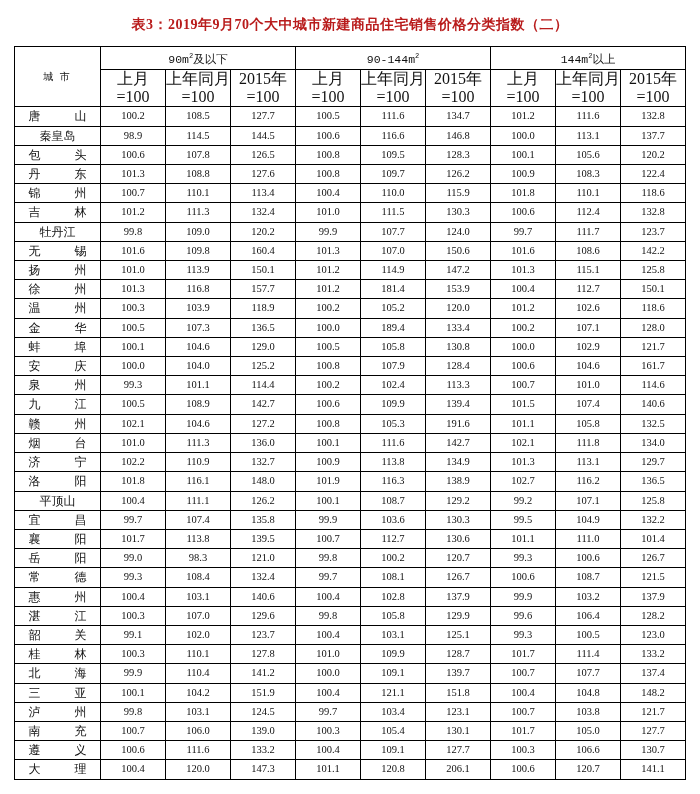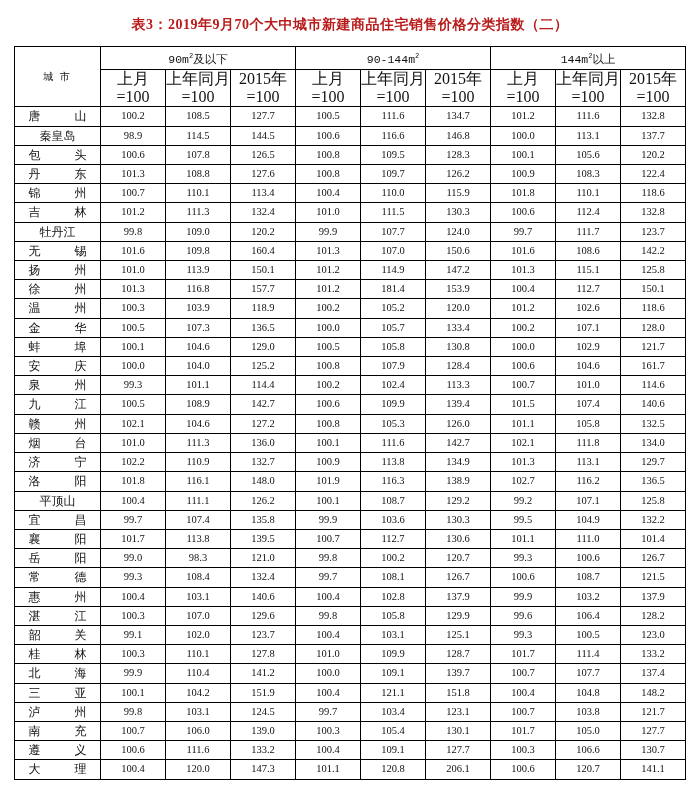--- a/index.html
+++ b/index.html
@@ -302,21 +302,21 @@
           <td class="city">
             <div class="city-inner">
               <span>金</span>
               <span>华</span>
             </div>
           </td>
           <td class="num">100.5</td>
           <td class="num">107.3</td>
           <td class="num">136.5</td>
           <td class="num">100.0</td>
-          <td class="num">105.7</td>
+          <td class="num">189.4</td>
           <td class="num">133.4</td>
           <td class="num">100.2</td>
           <td class="num">107.1</td>
           <td class="num">128.0</td>
         </tr>
         <tr>
           <td class="city">
             <div class="city-inner">
               <span>蚌</span>
               <span>埠</span>
@@ -388,21 +388,21 @@
             <div class="city-inner">
               <span>赣</span>
               <span>州</span>
             </div>
           </td>
           <td class="num">102.1</td>
           <td class="num">104.6</td>
           <td class="num">127.2</td>
           <td class="num">100.8</td>
           <td class="num">105.3</td>
-          <td class="num">126.0</td>
+          <td class="num">191.6</td>
           <td class="num">101.1</td>
           <td class="num">105.8</td>
           <td class="num">132.5</td>
         </tr>
         <tr>
           <td class="city">
             <div class="city-inner">
               <span>烟</span>
               <span>台</span>
             </div>

